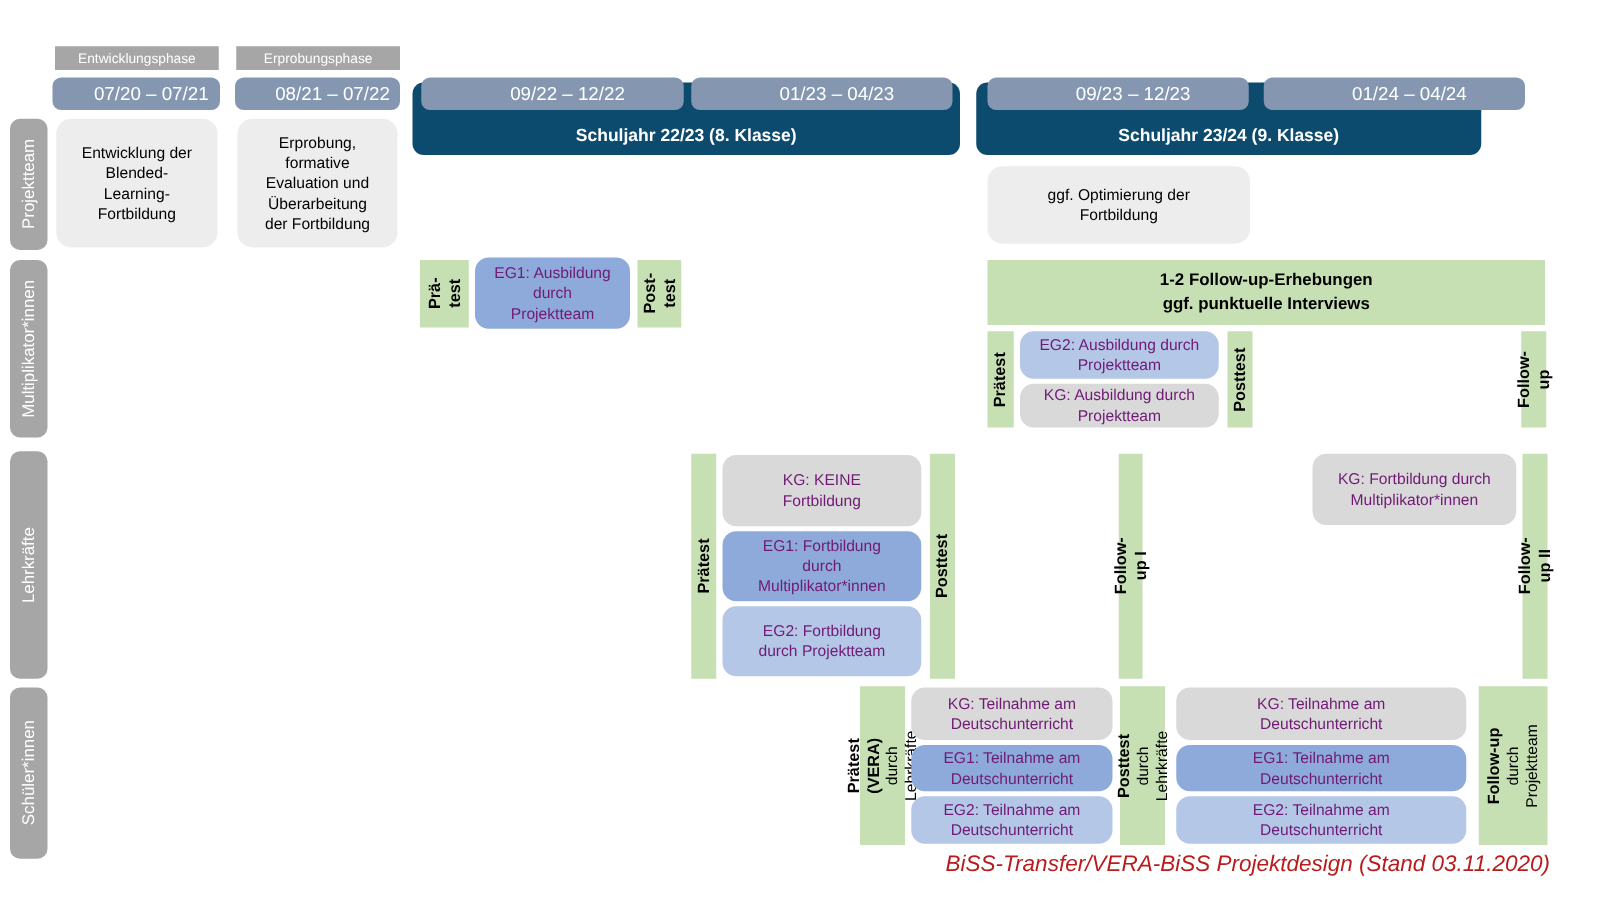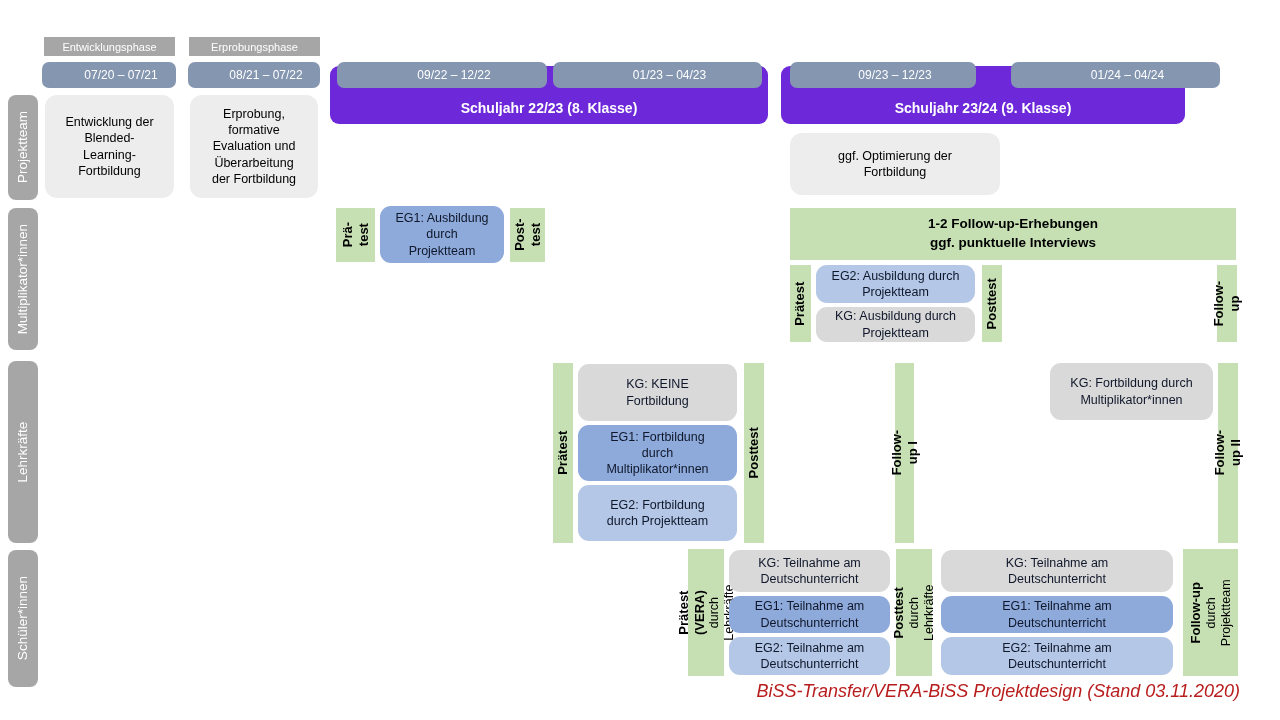--- a/index.html
+++ b/index.html
@@ -2,30 +2,30 @@
 <html><head>
 <meta charset="utf-8">
 <style>
   html,body{margin:0;padding:0;background:#fff;}
   body{width:1280px;height:720px;overflow:hidden;font-family:"Liberation Sans",sans-serif;}
   #stage{position:relative;width:1280px;height:720px;background:#fff;}
   .abs{position:absolute;box-sizing:border-box;}
   
   .pbar{background:#A6A6A6;color:#fff;font-size:11px;display:flex;align-items:center;justify-content:center;}
   
-  .dbar{background:#8496B0;color:#fff;font-size:12px;border-radius:7px;display:flex;align-items:center;justify-content:center;padding-left:24px;}
+  .dbar{background:#8496B0;color:#fff;font-size:15px;border-radius:7px;display:flex;align-items:center;justify-content:center;padding-left:24px;}
   
-  .band{background:#6d28d9;border-radius:9px;}
+  .band{background:#0c4a6e;border-radius:9px;}
   .bandlbl{position:absolute;left:0;right:0;bottom:8px;text-align:center;color:#fff;font-weight:bold;font-size:14px;}
   
   .gbox{background:#EDEDED;border-radius:12px;display:flex;align-items:center;justify-content:center;
         text-align:center;font-size:12.5px;line-height:1.3;white-space:pre-line;color:#000;padding:3px;}
   
   .cbox{border-radius:11px;display:flex;align-items:center;justify-content:center;text-align:center;
-        font-size:12.5px;line-height:1.3;white-space:pre-line;color:#0f172a;padding:2px;}
+        font-size:12.5px;line-height:1.3;white-space:pre-line;color:#701a75;padding:2px;}
   .kg{background:#D9D9D9;}
   .eg1{background:#8EAADB;}
   .eg2{background:#B4C7E7;}
   
   .gr{background:#C6E0B4;}
   .grbig{display:flex;align-items:center;justify-content:center;text-align:center;
          font-weight:bold;font-size:13.5px;line-height:1.4;white-space:pre-line;color:#000;}
   
   .vwrap{display:flex;align-items:center;justify-content:center;}
   .vin{transform:rotate(-90deg);text-align:center;font-size:12.5px;line-height:1.2;white-space:nowrap;color:#000;}
@@ -48,21 +48,21 @@
     <span class="bandlbl">Schuljahr 22/23 (8. Klasse)</span>
   </div>
   <div class="abs band" style="left:781px;top:66px;width:404px;height:58px;">
     <span class="bandlbl">Schuljahr 23/24 (9. Klasse)</span>
   </div>
 
   <div class="abs dbar" style="left:42px;top:62px;width:134px;height:26px;">07/20 – 07/21</div>
   <div class="abs dbar" style="left:188px;top:62px;width:132px;height:26px;">08/21 – 07/22</div>
   <div class="abs dbar" style="left:337px;top:62px;width:210px;height:26px;">09/22 – 12/22</div>
   <div class="abs dbar" style="left:553px;top:62px;width:209px;height:26px;">01/23 – 04/23</div>
-  <div class="abs dbar" style="left:790px;top:62px;width:186px;height:26px;">09/23 – 12/23</div>
+  <div class="abs dbar" style="left:790px;top:62px;width:209px;height:26px;">09/23 – 12/23</div>
   <div class="abs dbar" style="left:1011px;top:62px;width:209px;height:26px;">01/24 – 04/24</div>
 
   <div class="abs rlab vwrap" style="left:8px;top:95px;width:30px;height:105px;">
     <span class="vin">Projektteam</span>
   </div>
   <div class="abs rlab vwrap" style="left:8px;top:208px;width:30px;height:142px;">
     <span class="vin">Multiplikator*innen</span>
   </div>
   <div class="abs rlab vwrap" style="left:8px;top:361px;width:30px;height:182px;">
     <span class="vin">Lehrkräfte</span>

